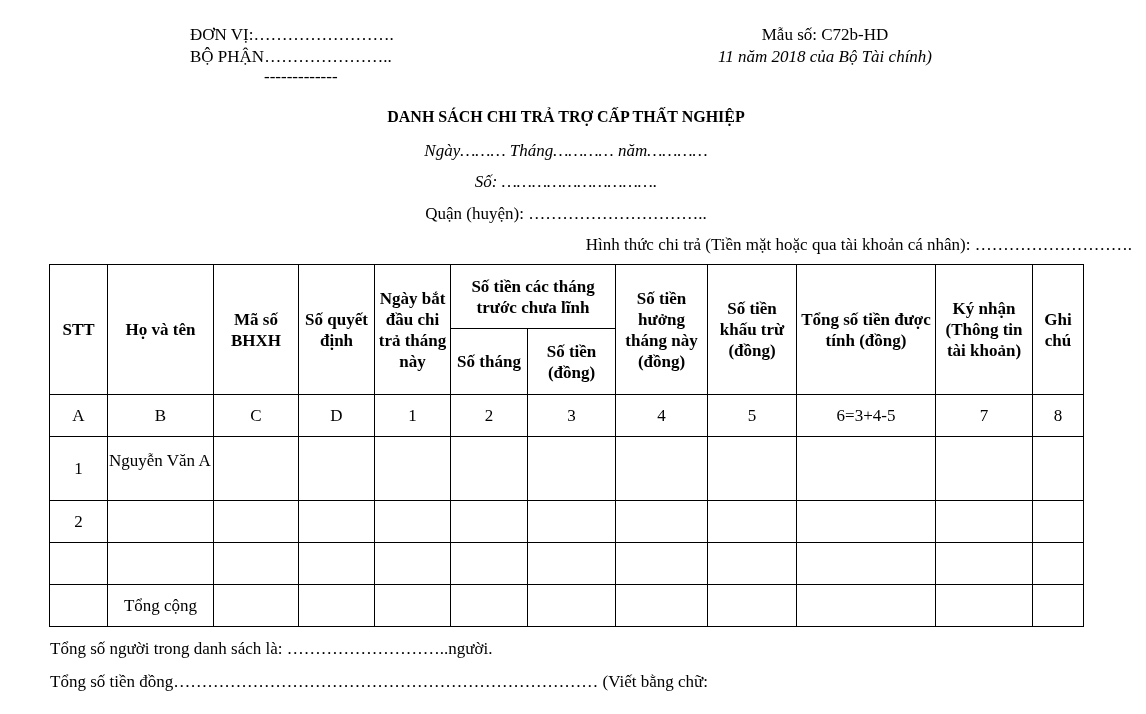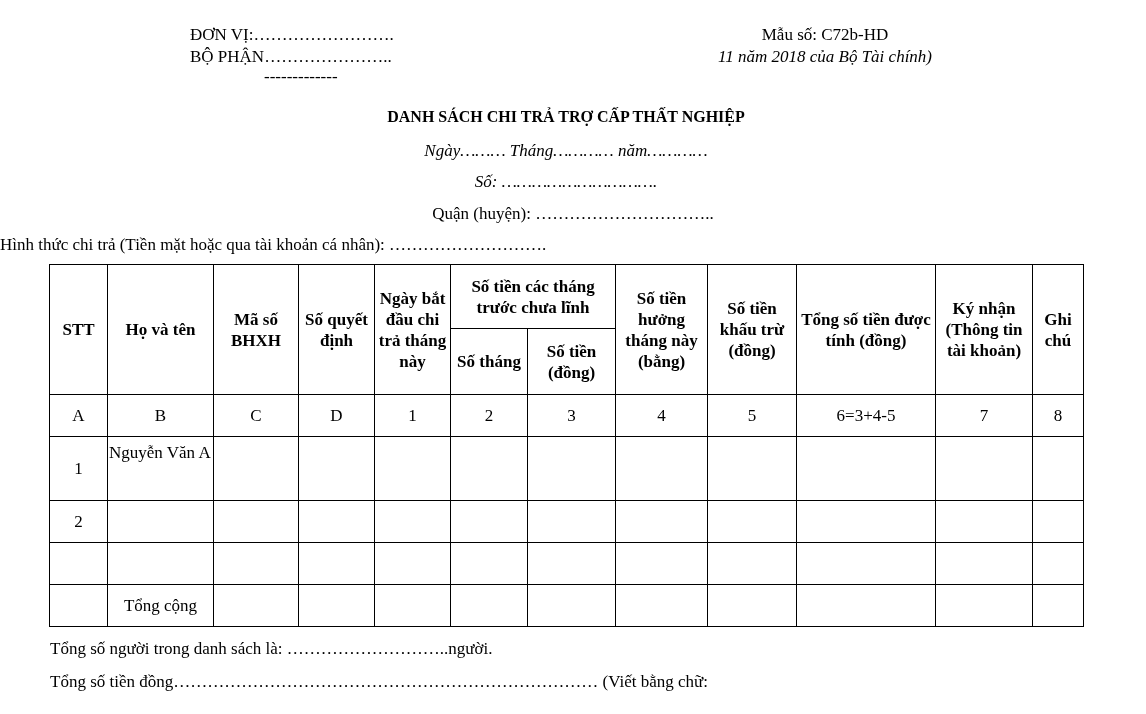--- a/index.html
+++ b/index.html
@@ -12,41 +12,41 @@
   .bold { font-weight: normal; }
   .ital { font-style: italic; }
 
   #left-header { left: 190px; top: 24px; width: 260px; line-height: 22px; }
   #left-header .dash { display: block; padding-left: 74px; line-height: 18px; }
   #right-header { left: 560px; top: 24px; width: 530px; text-align: center; line-height: 22px; }
 
   #title { left: 0; width: 1132px; top: 108px; text-align: center; font-weight: bold; font-size: 16px; }
   #date-line { left: 0; width: 1132px; top: 141px; text-align: center; font-style: italic; }
   #so-line { left: 0; width: 1132px; top: 172px; text-align: center; font-style: italic; }
-  #quan-line { left: 0; width: 1132px; top: 204px; text-align: center; margin-left: 7px; }
-  #hinh-thuc-line { left: 0; width: 1132px; top: 235px; text-align: left; }
+  #quan-line { left: 0; width: 1132px; top: 204px; text-align: center; }
+  #hinh-thuc-line { left: 0; width: 1132px; top: 235px; text-align: right; }
 
   table#list-table {
     position: absolute; left: 49px; top: 264px;
     border-collapse: collapse; table-layout: fixed;
     width: 1034px;
   }
   #list-table td, #list-table th {
     border: 1.3px solid #000; padding: 0 1px; text-align: center; vertical-align: middle;
     font-size: 17px; line-height: 21px;
   }
   #list-table th { font-weight: bold; }
   #list-table tr.h1 { height: 64px; }
   #list-table tr.h2 { height: 66px; }
   #list-table tr.idx { height: 42px; }
   #list-table tr.r1 { height: 64px; }
   #list-table tr.r2 { height: 42px; }
   #list-table tr.r3 { height: 42px; }
   #list-table tr.tot { height: 42px; }
-  #list-table td.name-cell { text-align: left; vertical-align: top; padding-top: 6px; line-height: 20px; white-space: normal; }
+  #list-table td.name-cell { text-align: left; vertical-align: top; padding-top: 14px; line-height: 20px; white-space: normal; }
 
   #foot1 { left: 50px; top: 639px; }
   #foot2 { left: 50px; top: 672px; }
 </style>
 </head>
 <body>
 
 <div id="left-header" class="abs">
   <div>ĐƠN VỊ:…………………….</div>
   <div class="bold">BỘ PHẬN…………………..</div>
@@ -80,21 +80,21 @@
       <col style="width:51px">
   </colgroup>
   <tbody>
       <tr class="h1">
     <th rowspan="2">STT</th>
     <th rowspan="2">Họ và tên</th>
     <th rowspan="2">Mã số BHXH</th>
     <th rowspan="2">Số quyết định</th>
     <th rowspan="2">Ngày bắt đầu chi trả tháng này</th>
     <th colspan="2">Số tiền các tháng trước chưa lĩnh</th>
-    <th rowspan="2">Số tiền hưởng tháng này (bằng)</th>
+    <th rowspan="2">Số tiền hưởng tháng này (đồng)</th>
     <th rowspan="2">Số tiền khấu trừ (đồng)</th>
     <th rowspan="2">Tổng số tiền được tính (đồng)</th>
     <th rowspan="2">Ký nhận (Thông tin tài khoản)</th>
     <th rowspan="2">Ghi chú</th>
   </tr>
   <tr class="h2">
     <th>Số tháng</th>
     <th>Số tiền (đồng)</th>
   </tr>
   <tr class="idx">

